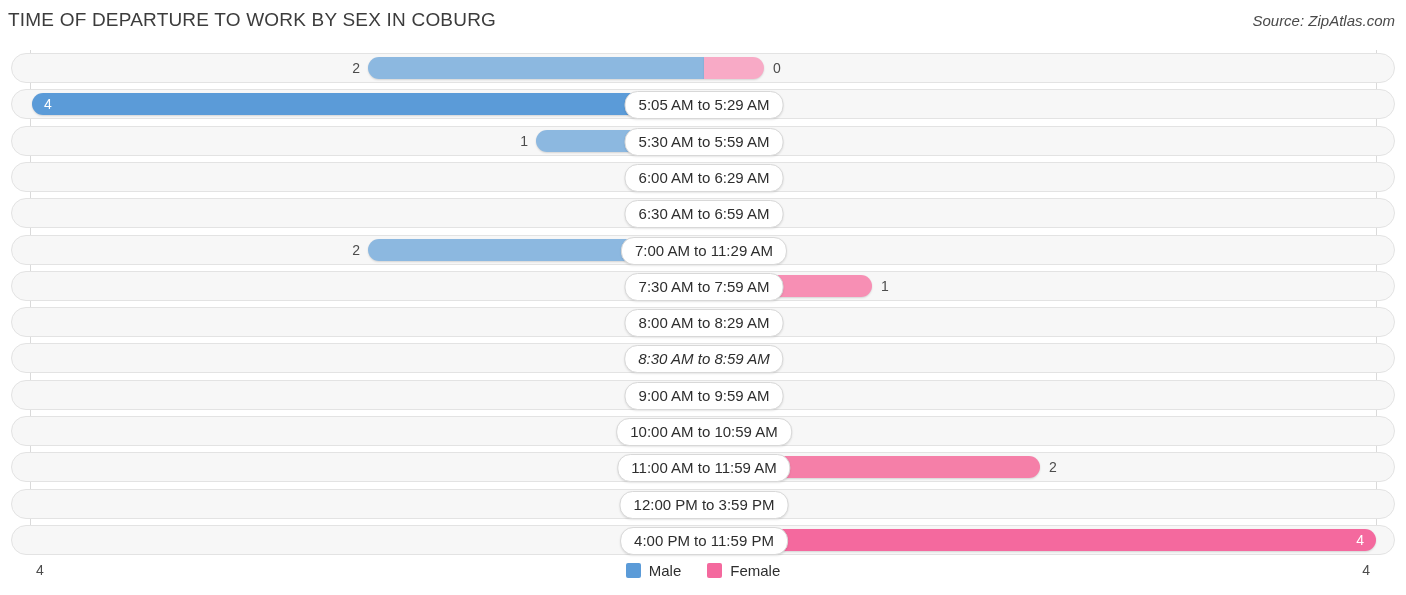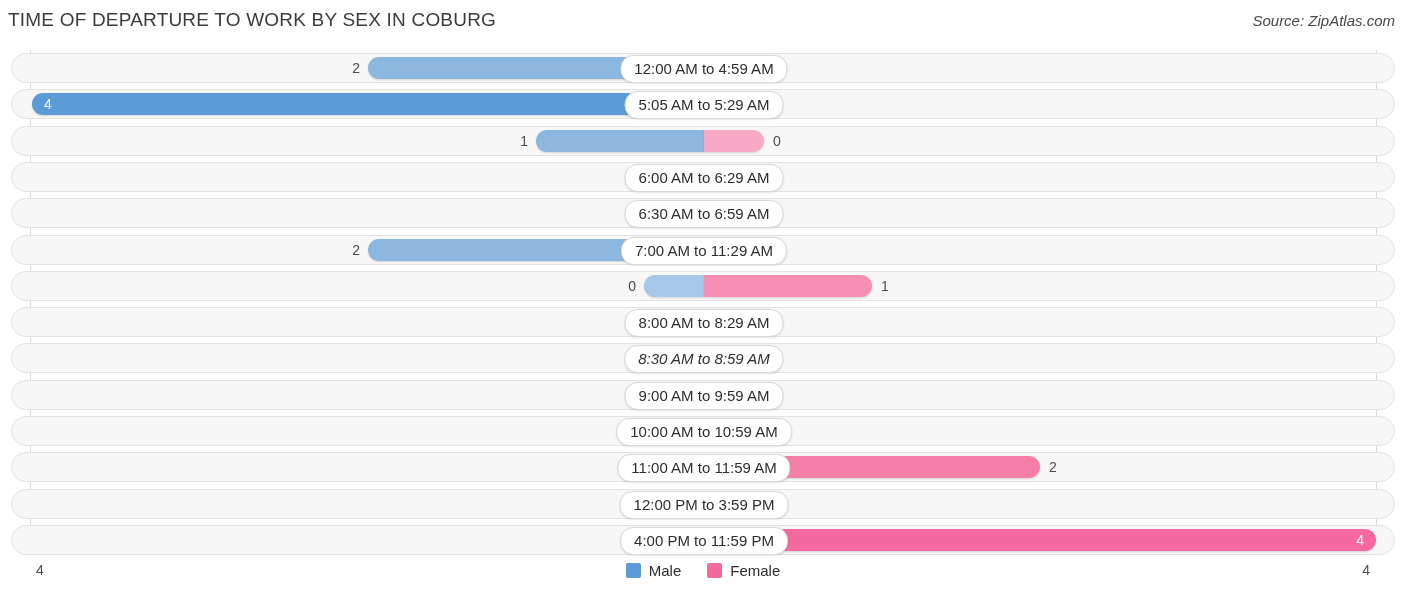--- a/index.html
+++ b/index.html
@@ -86,38 +86,38 @@
 <div id="chart">
   <div class="gridline" id="grid-left"></div>
   <div class="gridline" id="grid-right"></div>
   <div id="rows">
       <div class="row" style="top: 9px;">
         <div class="bar-track">
           <div class="bar male" style="left: 356px; width: 336px; background: rgb(140, 184, 224);"></div>
           <div class="bar female" style="left: 692px; width: 60px; background: rgb(248, 170, 198);"></div>
           <div class="val male-out" style="left: 308px; width: 40px;">2</div>
           <div class="val female-out" style="left: 761px; width: 40px;">0</div>
-          <div class="cat-pill" style="left: 692px;">12:00 AM to 4:59 AM</div>
         </div>
       </div>
       <div class="row" style="top: 45.3px;">
         <div class="bar-track">
           <div class="bar male" style="left: 20px; width: 672px; background: rgb(91, 155, 216);"></div>
           <div class="bar female" style="left: 692px; width: 60px; background: rgb(248, 170, 198);"></div>
           <div class="val inside" style="left: 32px; width: 40px; text-align: left;">4</div>
           <div class="val female-out" style="left: 761px; width: 40px;">0</div>
           <div class="cat-pill" style="left: 692px;">5:05 AM to 5:29 AM</div>
         </div>
       </div>
       <div class="row" style="top: 81.6px;">
         <div class="bar-track">
           <div class="bar male" style="left: 524px; width: 168px; background: rgb(140, 184, 224);"></div>
           <div class="bar female" style="left: 692px; width: 60px; background: rgb(248, 170, 198);"></div>
           <div class="val male-out" style="left: 476px; width: 40px;">1</div>
           <div class="val female-out" style="left: 761px; width: 40px;">0</div>
+          <div class="cat-pill" style="left: 692px;">5:30 AM to 5:59 AM</div>
         </div>
       </div>
       <div class="row" style="top: 117.9px;">
         <div class="bar-track">
           <div class="bar male" style="left: 632px; width: 60px; background: rgb(168, 200, 234);"></div>
           <div class="bar female" style="left: 692px; width: 60px; background: rgb(248, 170, 198);"></div>
           <div class="val male-out" style="left: 584px; width: 40px;">0</div>
           <div class="val female-out" style="left: 761px; width: 40px;">0</div>
           <div class="cat-pill" style="left: 692px;">6:00 AM to 6:29 AM</div>
         </div>
@@ -139,20 +139,21 @@
           <div class="val female-out" style="left: 761px; width: 40px;">0</div>
           <div class="cat-pill" style="left: 692px;">7:00 AM to 11:29 AM</div>
         </div>
       </div>
       <div class="row" style="top: 226.8px;">
         <div class="bar-track">
           <div class="bar male" style="left: 632px; width: 60px; background: rgb(168, 200, 234);"></div>
           <div class="bar female" style="left: 692px; width: 168px; background: rgb(247, 143, 180);"></div>
           <div class="val male-out" style="left: 584px; width: 40px;">0</div>
           <div class="val female-out" style="left: 869px; width: 40px;">1</div>
+          <div class="cat-pill" style="left: 692px;">7:30 AM to 7:59 AM</div>
         </div>
       </div>
       <div class="row" style="top: 263.1px;">
         <div class="bar-track">
           <div class="bar male" style="left: 632px; width: 60px; background: rgb(168, 200, 234);"></div>
           <div class="bar female" style="left: 692px; width: 60px; background: rgb(248, 170, 198);"></div>
           <div class="val male-out" style="left: 584px; width: 40px;">0</div>
           <div class="val female-out" style="left: 761px; width: 40px;">0</div>
           <div class="cat-pill" style="left: 692px;">8:00 AM to 8:29 AM</div>
         </div>

